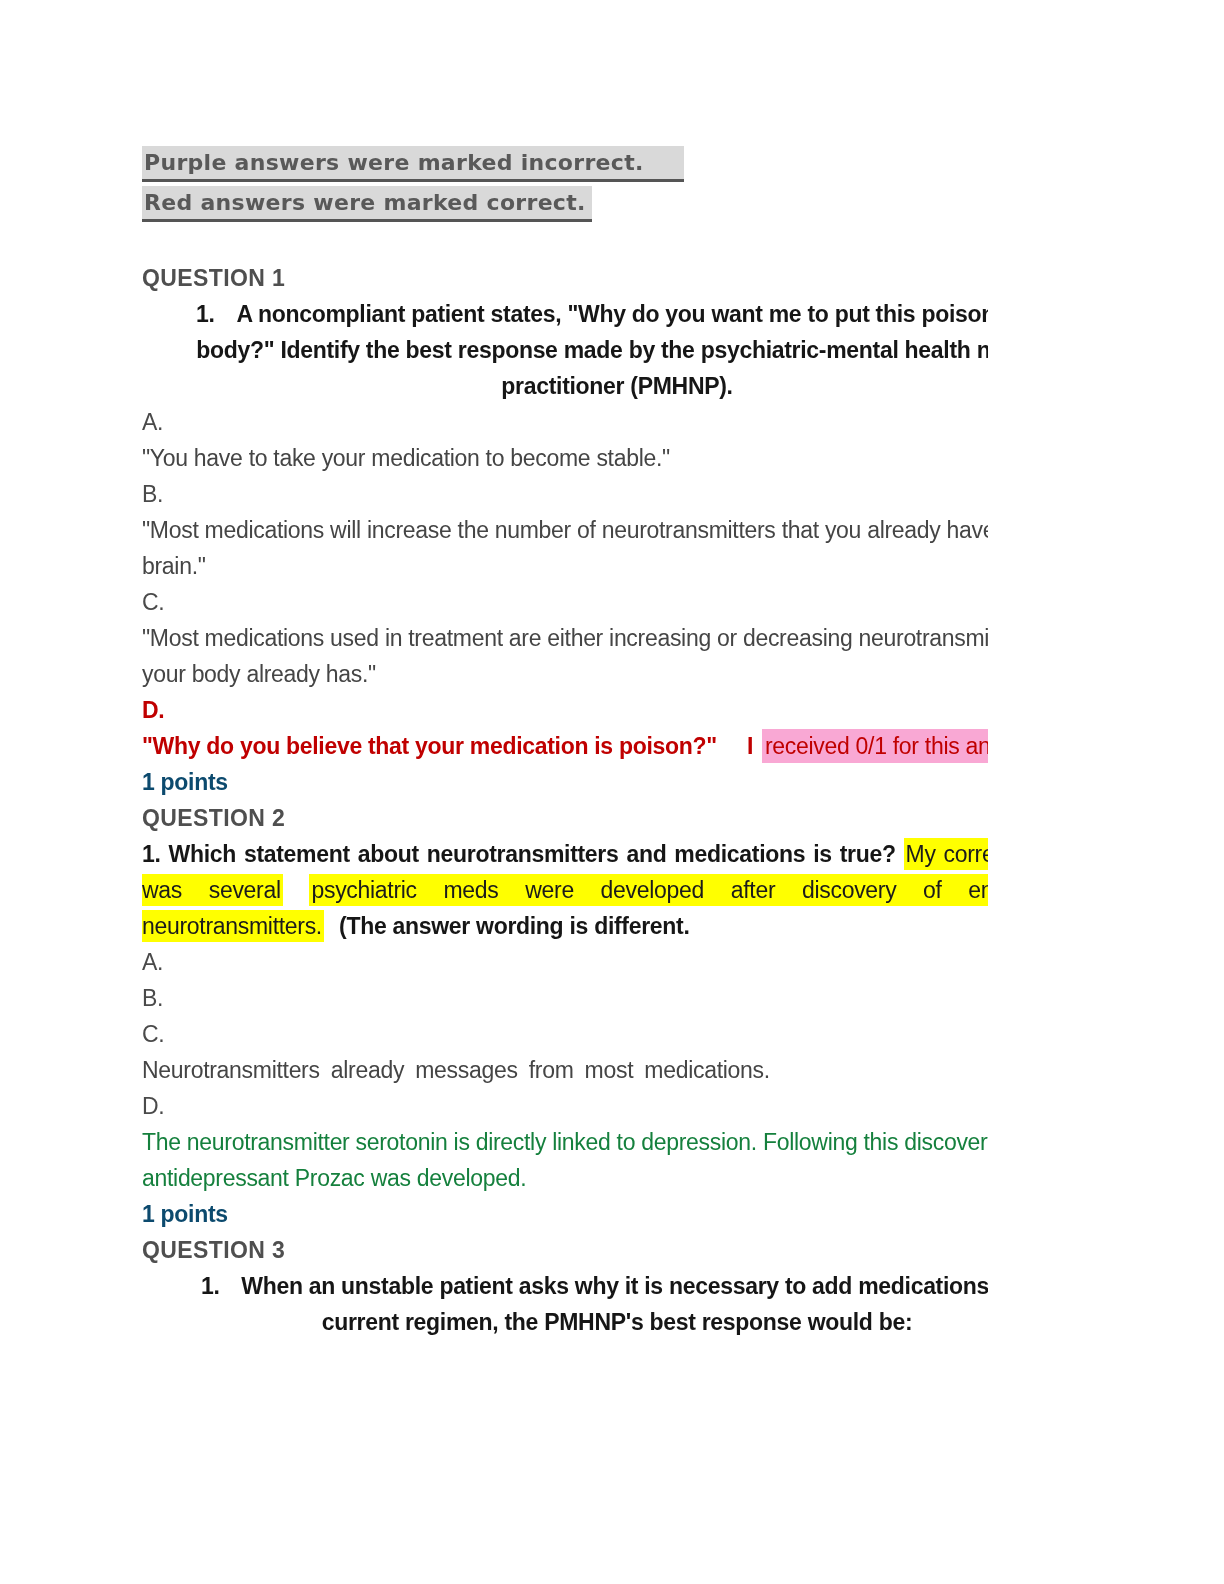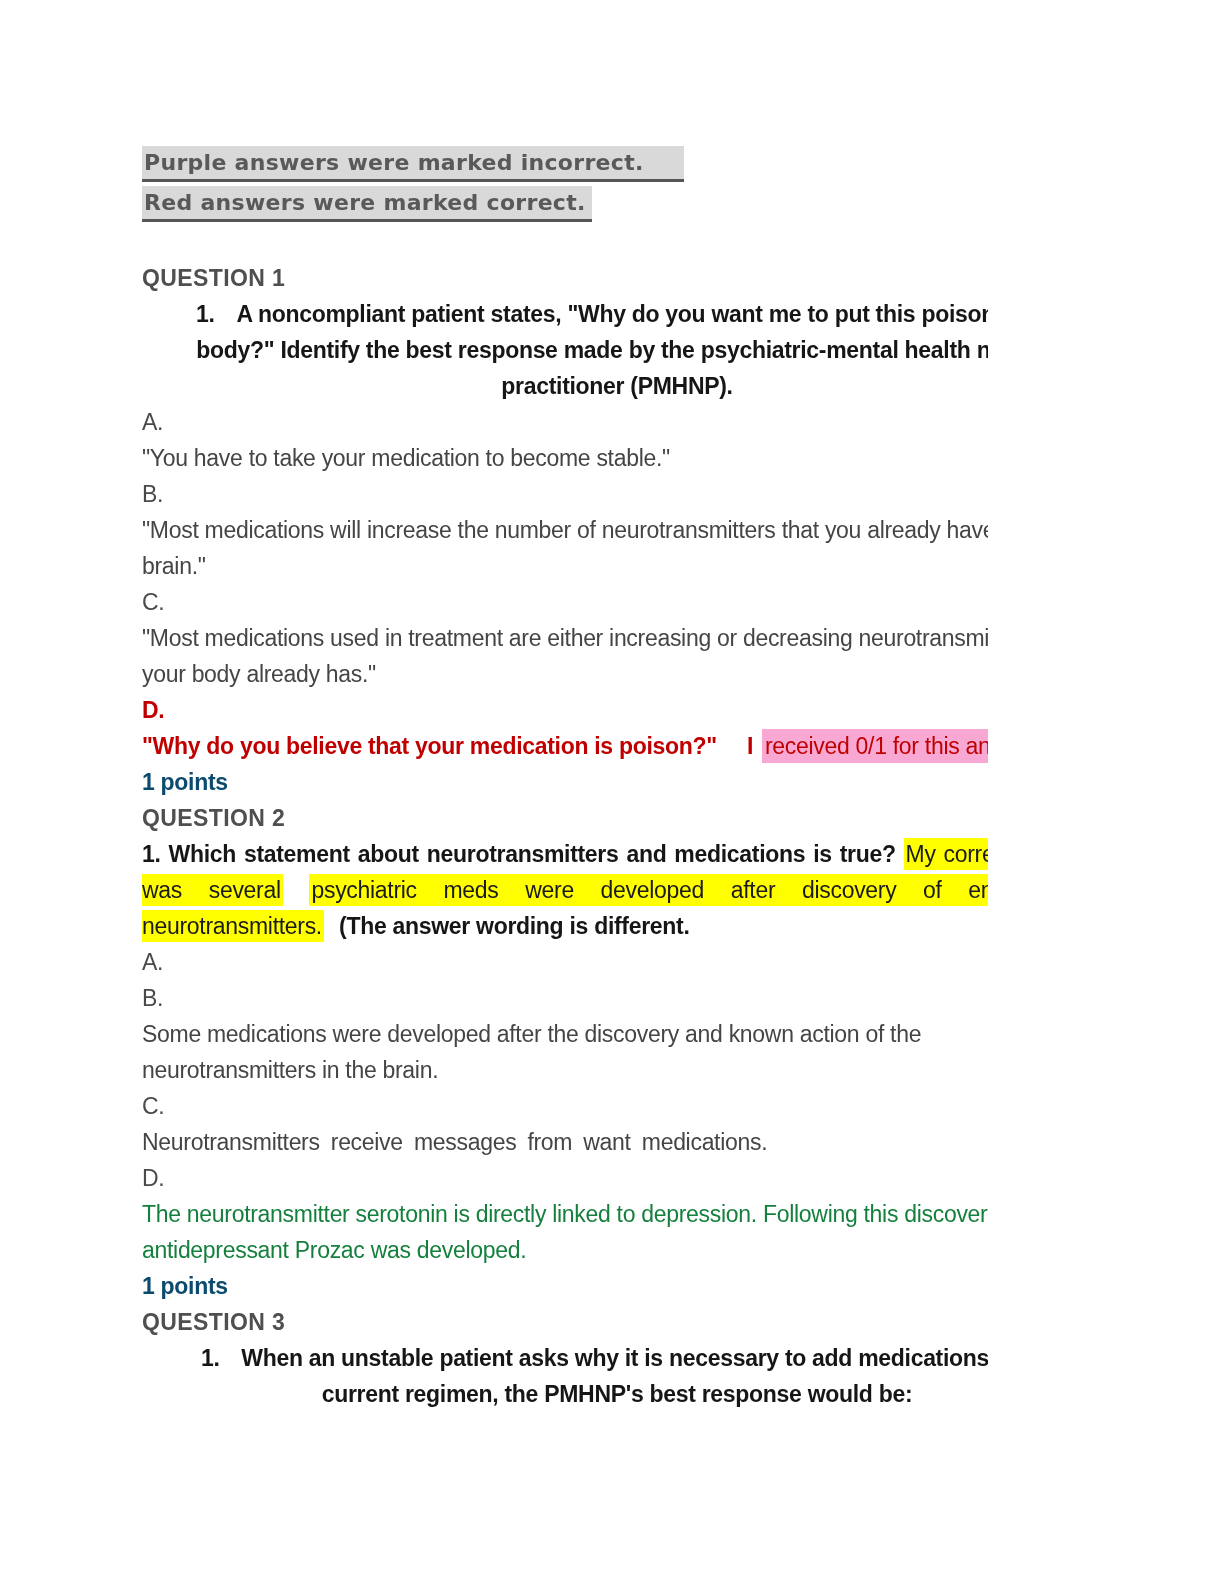--- a/index.html
+++ b/index.html
@@ -113,24 +113,23 @@
       <p class="points">1 points</p>
     </section>
 
     <section>
       <p class="q-heading">QUESTION 2</p>
       <p class="prompt justify"><span>1. Which statement about neurotransmitters and medications is true?</span> <span class="hl">My correct answer was several</span> <span class="hl">psychiatric meds were developed after discovery of endogenous neurotransmitters.</span> <span class="tail">(The answer wording is different.</span></p>
 
       <p class="opt-letter">A.</p>
 
       <p class="opt-letter">B.</p>
-      <p class="opt-text">Some medications were developed after the discovery and known action of the neurotransmitters in the brain.</p>
 
       <p class="opt-letter">C.</p>
-      <p class="opt-text spread">Neurotransmitters receive messages from want medications.</p>
+      <p class="opt-text spread">Neurotransmitters already messages from most medications.</p>
 
       <p class="opt-letter">D.</p>
       <p class="opt-text purple">The neurotransmitter serotonin is directly linked to depression. Following this discovery, the antidepressant Prozac was developed.</p>
 
       <p class="points">1 points</p>
     </section>
 
     <section>
       <p class="q-heading">QUESTION 3</p>
       <p class="prompt"><span class="q-num">1.</span><span>When an unstable patient asks why it is necessary to add medications to his current regimen, the PMHNP's best response would be:</span></p>

